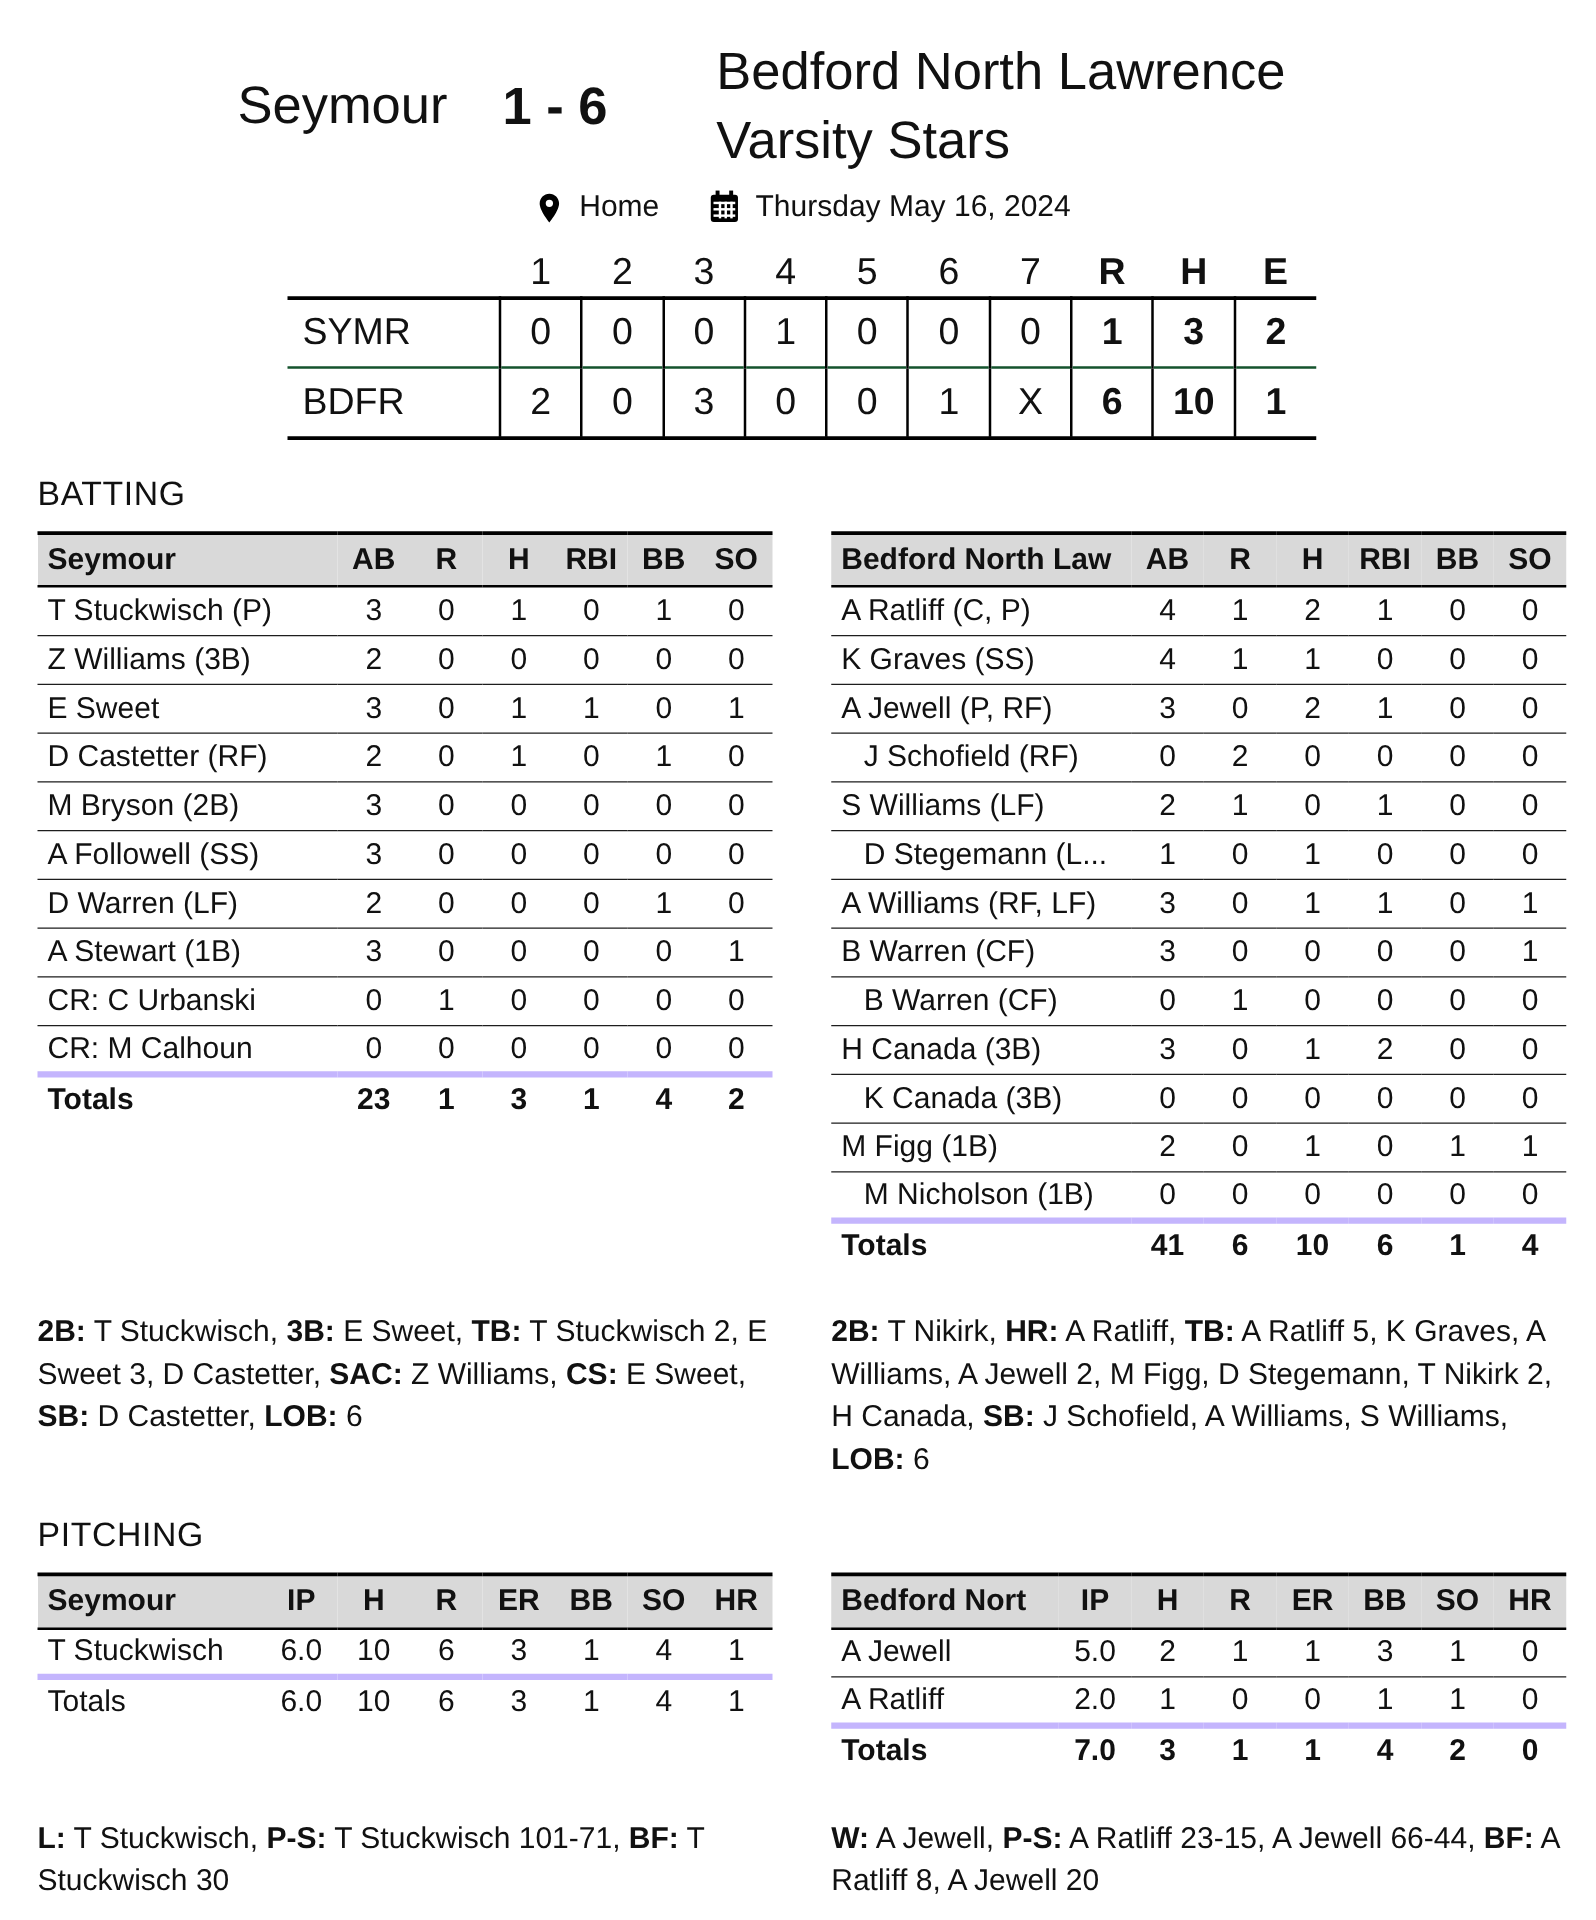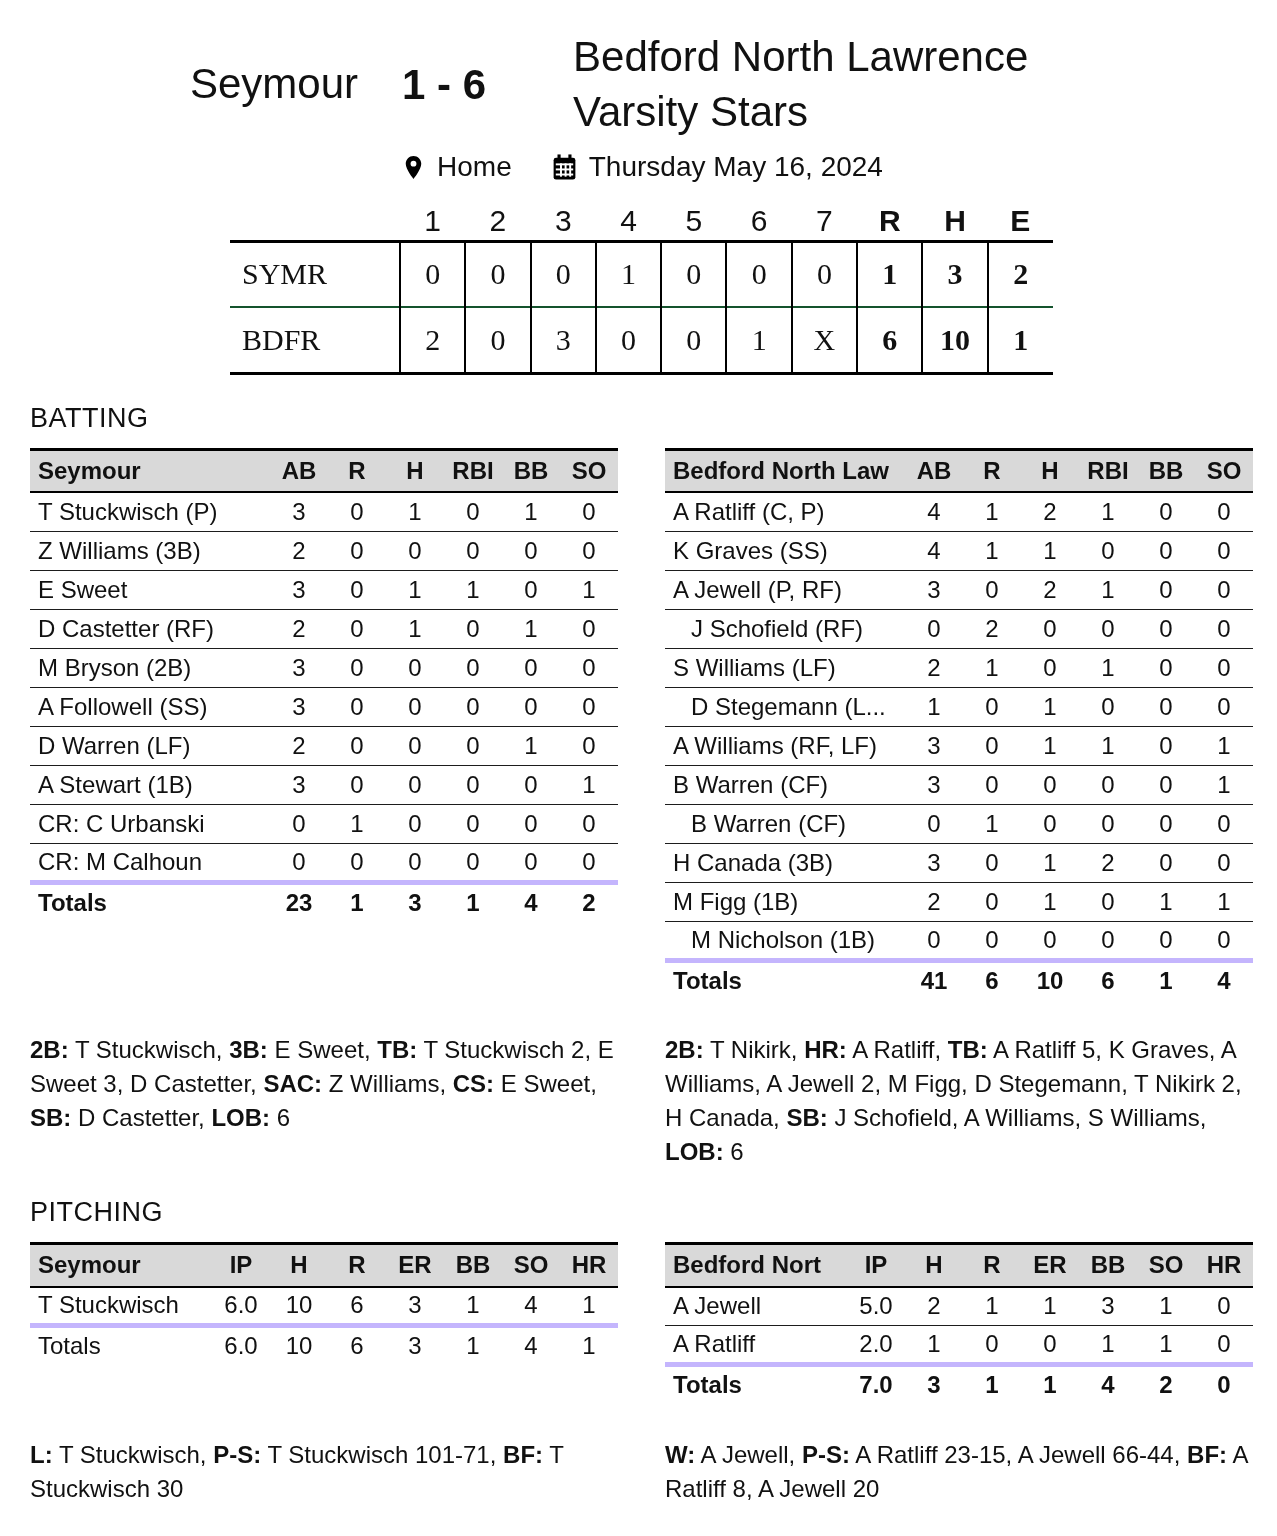--- a/index.html
+++ b/index.html
@@ -15,38 +15,38 @@
   
   .title-row {
     display:flex; align-items:center; justify-content:center;
     gap:44px; margin-top:6px;
   }
   .team-title { font-size:42px; font-weight:400; line-height:1.3; }
   .home-title { max-width:520px;margin-left:43px; }
   .score { font-size:42px; font-weight:700; white-space:nowrap; }
 
   .meta-row {
-    display:flex; align-items:flex-start; justify-content:center;
-    gap:38px; margin-top:12px; font-size:28px;
+    display:flex; align-items:flex-end; justify-content:center;
+    gap:38px; margin-top:12px; font-size:24px;
   }
   .meta-item { display:flex; align-items:center; gap:10px; }
   .meta-item svg { display:block; }
 
   
   table.linescore {
     border-collapse:collapse; table-layout:fixed;
     width:823px; margin:20px auto 0;
     font-size:30px; text-align:center;
   }
   .linescore col.team-col { width:170px; }
   .linescore col.num-col { width:65.3px; }
   .linescore thead th { font-weight:400; height:38px; border:none; }
   .linescore thead th.bold { font-weight:700; }
   .linescore tbody { border-top:3px solid #000; border-bottom:3px solid #000; }
-  .linescore tbody td { height:66px;font-family:Liberation Serif, serif; }
+  .linescore tbody td { height:56px; }
   .linescore tbody tr + tr td { border-top:2px solid #14532d; }
   .linescore td.team { text-align:left; padding-left:12px; }
   .linescore td.num { border-left:2px solid #000; }
   .linescore td.bold { font-weight:700; }
 
   
   .section-title { font-size:27px; font-weight:400; letter-spacing:.5px; margin:28px 0 14px; }
   .two-col {
     display:grid; grid-template-columns:1fr 1fr;
     column-gap:47px; row-gap:34px;
@@ -406,20 +406,29 @@
           <tr>
             <td class="name">H Canada (3B)</td>
             <td>3</td>
             <td>0</td>
             <td>1</td>
             <td>2</td>
             <td>0</td>
             <td>0</td>
           </tr>
           <tr>
+            <td class="name sub">K Canada (3B)</td>
+            <td>0</td>
+            <td>0</td>
+            <td>0</td>
+            <td>0</td>
+            <td>0</td>
+            <td>0</td>
+          </tr>
+          <tr>
             <td class="name">M Figg (1B)</td>
             <td>2</td>
             <td>0</td>
             <td>1</td>
             <td>0</td>
             <td>1</td>
             <td>1</td>
           </tr>
           <tr class="last-player">
             <td class="name sub">M Nicholson (1B)</td>

